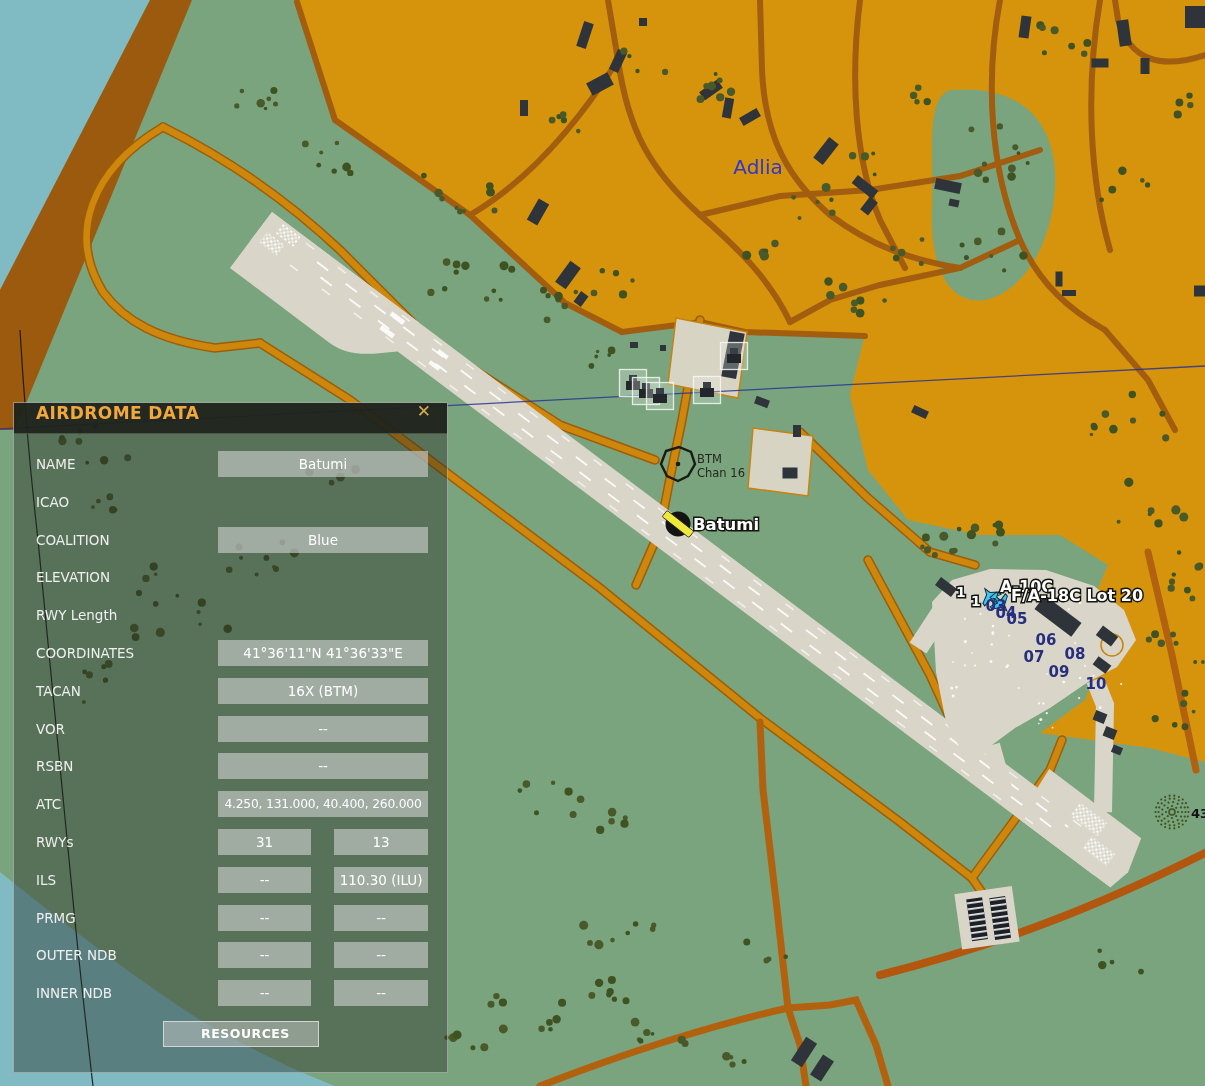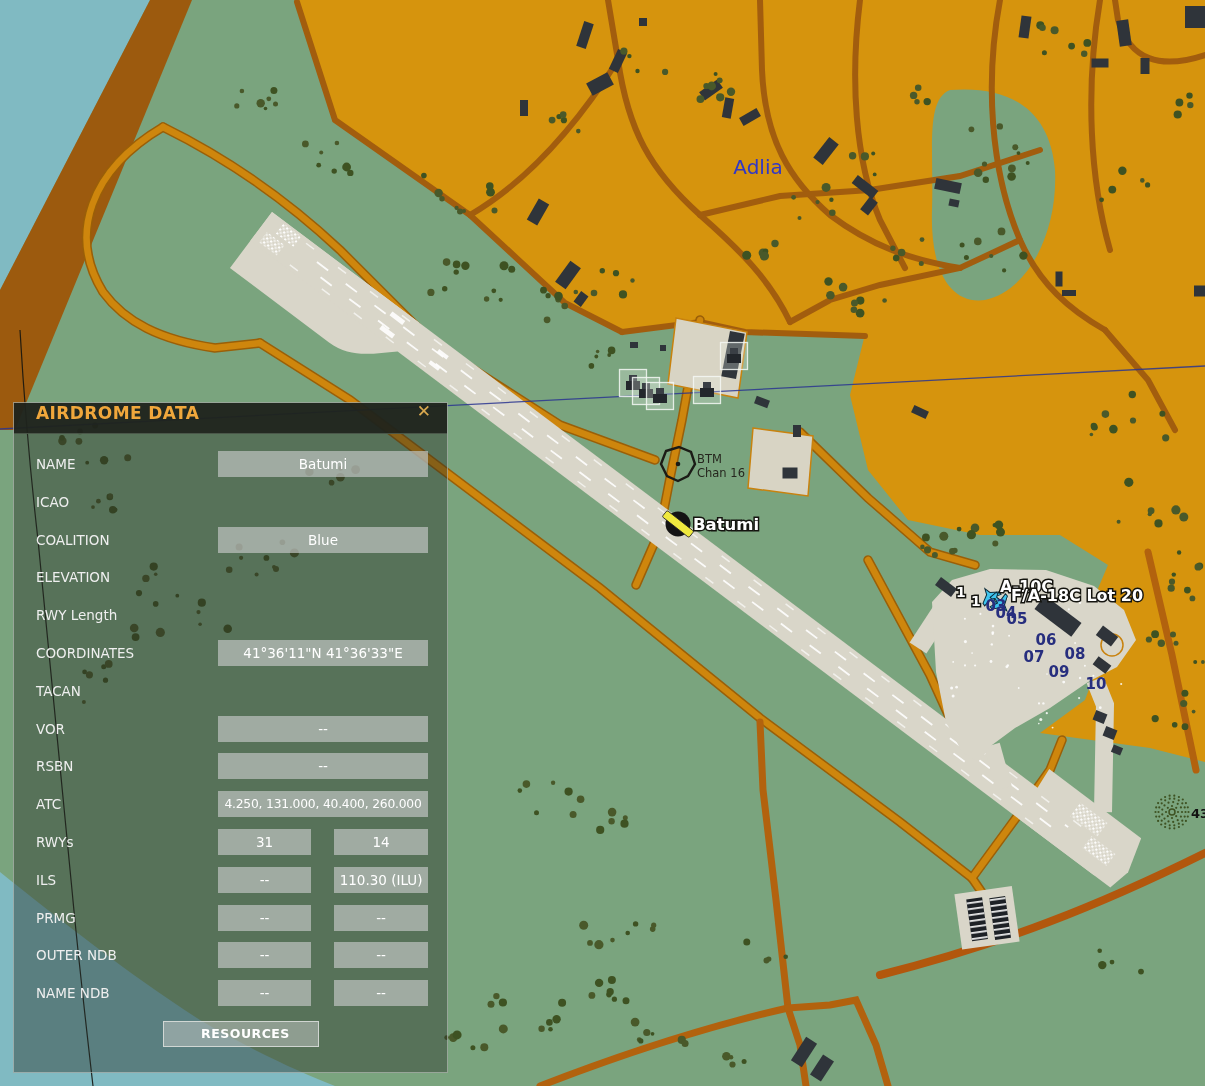--- a/index.html
+++ b/index.html
@@ -713,20 +713,23 @@
       <span class="flabel">RWY Length</span>
     </div>
     <div class="prow">
       <span class="flabel">COORDINATES</span>
       <span class="vals">
             <span class="fval single">41°36'11"N 41°36'33"E</span>
           </span>
     </div>
     <div class="prow">
       <span class="flabel">TACAN</span>
+      <span class="vals">
+            <span class="fval single">16X (BTM)</span>
+          </span>
     </div>
     <div class="prow">
       <span class="flabel">VOR</span>
       <span class="vals">
             <span class="fval single">--</span>
           </span>
     </div>
     <div class="prow">
       <span class="flabel">RSBN</span>
       <span class="vals">
@@ -736,21 +739,21 @@
     <div class="prow tight">
       <span class="flabel">ATC</span>
       <span class="vals">
             <span class="fval single">4.250, 131.000, 40.400, 260.000</span>
           </span>
     </div>
     <div class="prow">
       <span class="flabel">RWYs</span>
       <span class="vals">
         <span class="fval h1">31</span>
-        <span class="fval h2">14</span>
+        <span class="fval h2">13</span>
       </span>
     </div>
     <div class="prow">
       <span class="flabel">ILS</span>
       <span class="vals">
         <span class="fval h1">--</span>
         <span class="fval h2">110.30 (ILU)</span>
       </span>
     </div>
     <div class="prow">
@@ -761,21 +764,21 @@
       </span>
     </div>
     <div class="prow">
       <span class="flabel">OUTER NDB</span>
       <span class="vals">
         <span class="fval h1">--</span>
         <span class="fval h2">--</span>
       </span>
     </div>
     <div class="prow">
-      <span class="flabel">NAME NDB</span>
+      <span class="flabel">INNER NDB</span>
       <span class="vals">
         <span class="fval h1">--</span>
         <span class="fval h2">--</span>
       </span>
     </div>
     <div class="res-btn">RESOURCES</div>
   </div>
 </div>
 </div>
 

